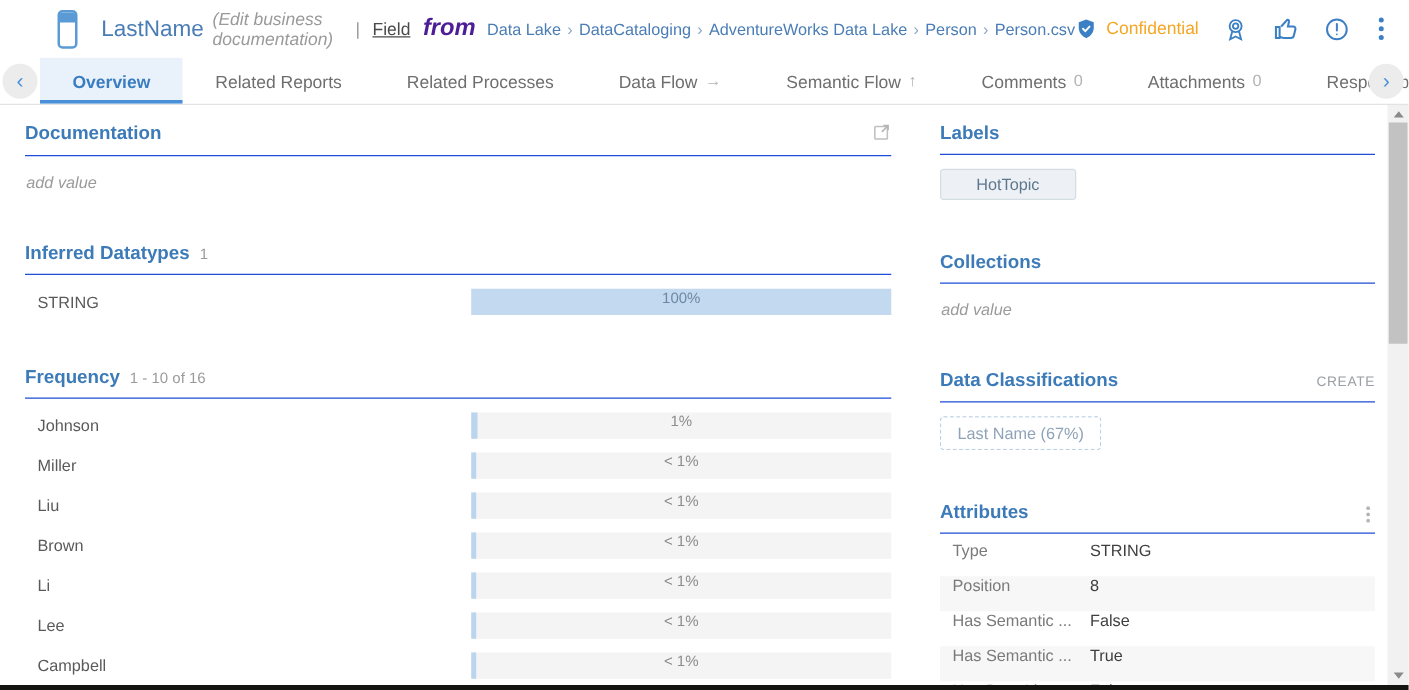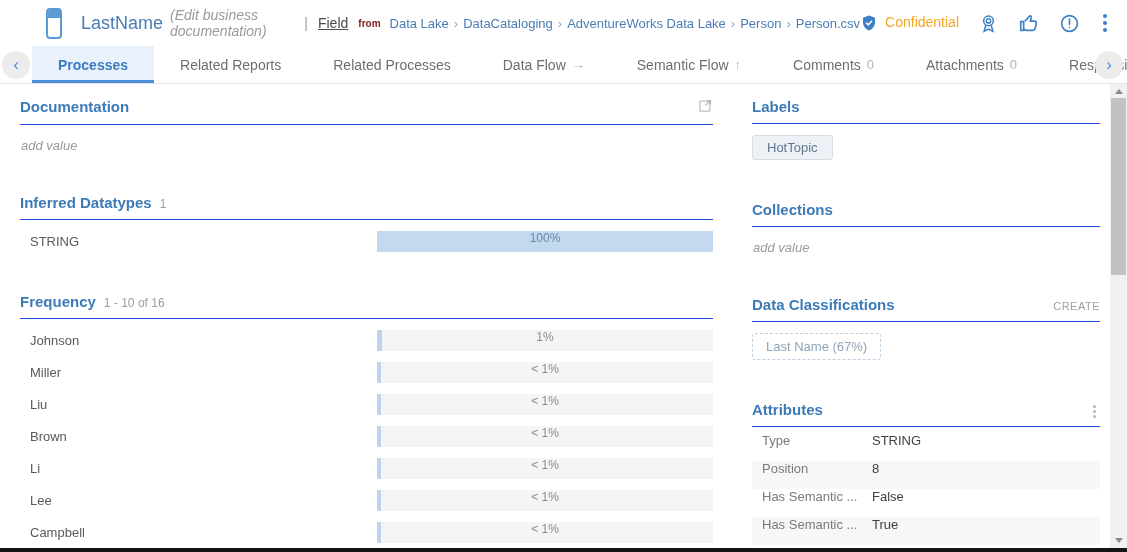--- a/index.html
+++ b/index.html
@@ -7,21 +7,21 @@
   .screen { position: relative; width: 1127px; height: 552px; background: #fff; overflow: hidden; }
 
   
   .header { position: absolute; top: 0; left: 0; right: 0; height: 46px; display: flex; align-items: center; padding: 0 16px 0 22px; background: #fff; margin-left: 24px; }
   .field-icon { width: 16px; height: 31px; border: 2px solid #5b9bd5; border-radius: 4px; position: relative; flex: 0 0 auto; }
   .field-icon .cap { position: absolute; top: 0; left: 0; right: 0; height: 8px; background: #5b9bd5; border-radius: 1px 1px 0 0; }
   .page-title { color: #4a7cb5; font-size: 18px; margin-left: 19px; }
   .page-subtitle { color: #9a9a9a; font-size: 14px; font-style: italic; margin-left: 7px; }
   .hdr-divider { color: #9a9a9a; margin: 0 10px; font-size: 14px; }
   .entity-type { color: #4a4a4a; font-size: 14px; margin-right: 10px; text-decoration: underline; }
-  .from-word { color: #7f1d1d; font-size: 10px; font-weight: bold; margin-right: 9px; }
+  .from-word { color: #4c1d95; font-size: 19px; font-weight: bold; margin-right: 9px; font-style: italic; }
   .breadcrumb { font-size: 13px; color: #4a7db5; white-space: nowrap; }
   .breadcrumb .sep { color: #8fa8c4; margin: 0 5px; }
   .hdr-right { margin-left: auto; display: flex; align-items: center; gap: 19px; }
   .confidential { display: flex; align-items: flex-start; gap: 7px; }
   .confidential-label { color: #f5a623; font-size: 14px; }
   .hdr-icon-btn { display: flex; align-items: center; justify-content: center; cursor: pointer; background: none; border: none; padding: 0; }
   .kebab { display: flex; flex-direction: column; gap: 3px; padding: 2px 4px; }
   .kebab i { width: 4px; height: 4px; border-radius: 50%; background: #3b7fc4; }
 
   
@@ -48,21 +48,21 @@
   .row-label { width: 357px; padding-left: 10px; color: #5a5a5a; font-size: 13px; }
   .bar { width: 336px; height: 21px; background: #f4f4f4; position: relative; display: flex; align-items: flex-start; justify-content: center; }
   .bar .fill { position: absolute; left: 0; top: 0; bottom: 0; background: #bcd5ee; }
   .bar .val { position: relative; font-size: 12px; color: #8d8d8d; }
   .bar.full .fill { background: #c3d9ef; }
   .bar.full .val { color: #6f87a6; }
 
   
   .sidebar { position: absolute; left: 752px; top: 84px; width: 348px; }
   .chip-row { padding-top: 11px; }
-  .chip { display: inline-block; background: #edf1f5; border: 1px solid #d5dde4; border-radius: 3px; padding: 4px 14px; color: #5e7890; font-size: 13px; cursor: pointer; }
+  .chip { display: inline-block; background: #edf1f5; border: 1px solid #d5dde4; border-radius: 3px; padding: 4px 28px; color: #5e7890; font-size: 13px; cursor: pointer; }
   .chip.dashed { background: #fff; border: 1px dashed #bcd0e2; color: #8fa3b8; padding: 5px 13px; }
   .create-link { position: absolute; right: 0; bottom: 9px; color: #9aa0a6; font-size: 11px; letter-spacing: 0.5px; cursor: pointer; background: none; border: none; }
   .kebab-gray { position: absolute; right: 4px; bottom: 8px; display: flex; flex-direction: column; gap: 2px; cursor: pointer; }
   .kebab-gray i { width: 3px; height: 3px; border-radius: 50%; background: #b5b5b5; }
   .attr-table { margin-top: 6px; }
   .attr-row { display: flex; align-items: flex-start; height: 28px; font-size: 13px; }
   .attr-row:nth-child(even) { background: #f7f7f7; }
   .attr-label { width: 120px; padding-left: 10px; color: #7a7a7a; white-space: nowrap; overflow: hidden; flex: 0 0 auto; }
   .attr-value { color: #3f3f3f; display: flex; align-items: center; gap: 7px; }
 
@@ -127,21 +127,21 @@
           <i></i>
           <i></i>
         </button>
     </div>
   </div>
 
   <div class="tabbar">
     <button class="nav-circle nav-prev">‹</button>
     <div class="tabs">
       <div class="tab active">
-          <span>Processes</span>
+          <span>Overview</span>
         </div>
       <div class="tab">
           <span>Related Reports</span>
         </div>
       <div class="tab">
           <span>Related Processes</span>
         </div>
       <div class="tab">
           <span>Data Flow</span>
           <span class="trail">→</span>

